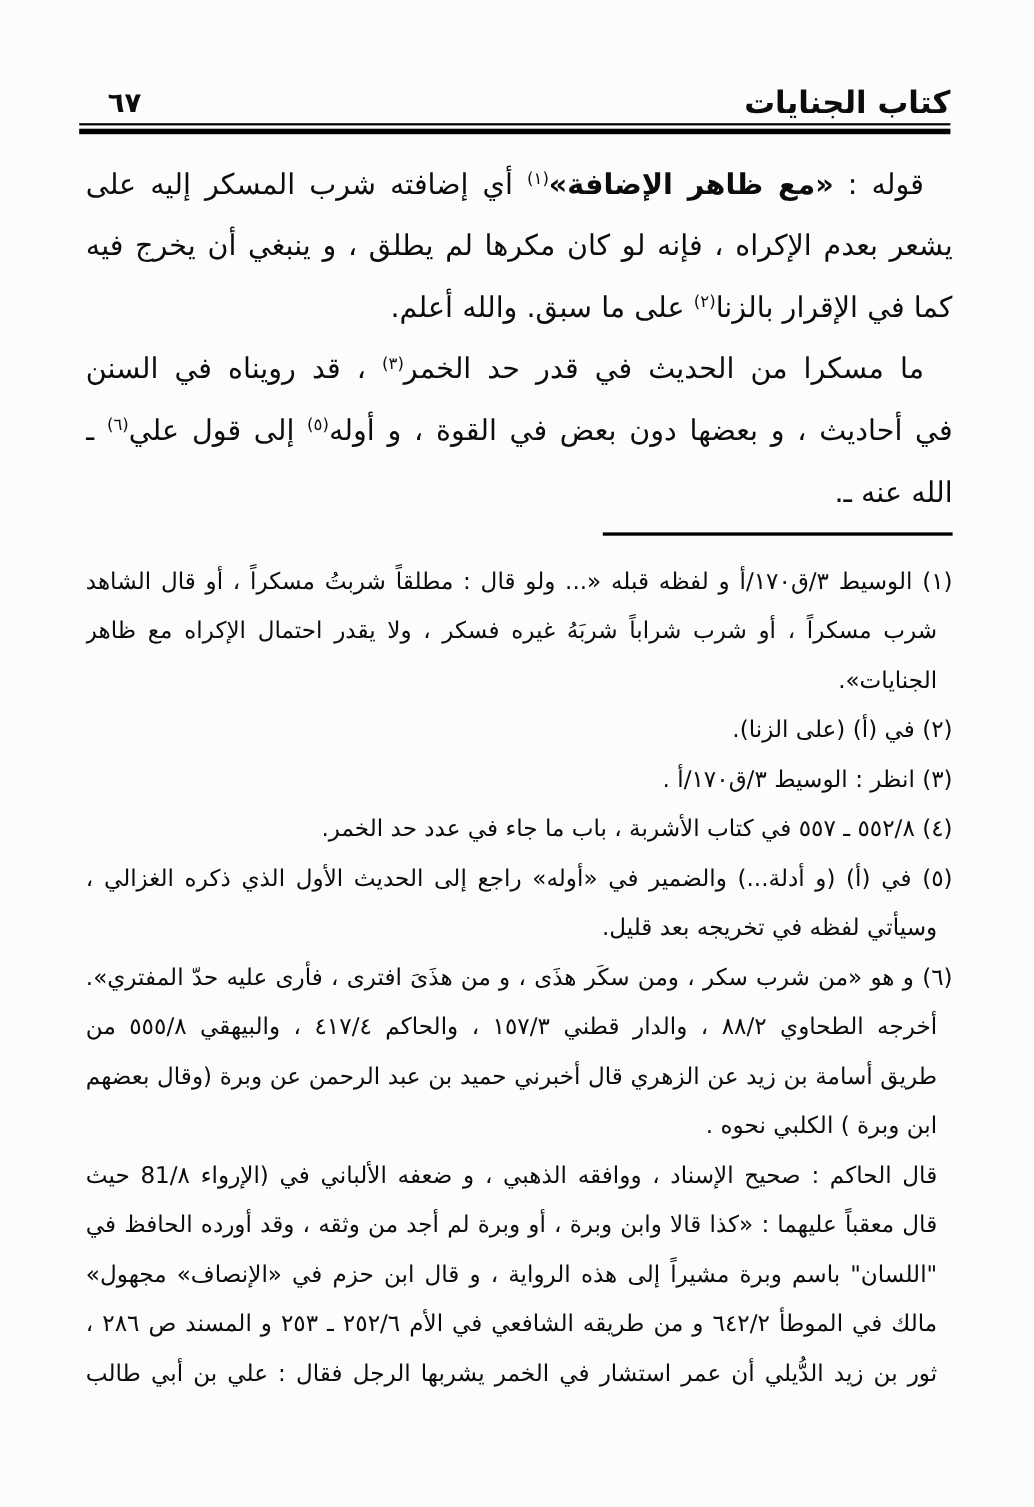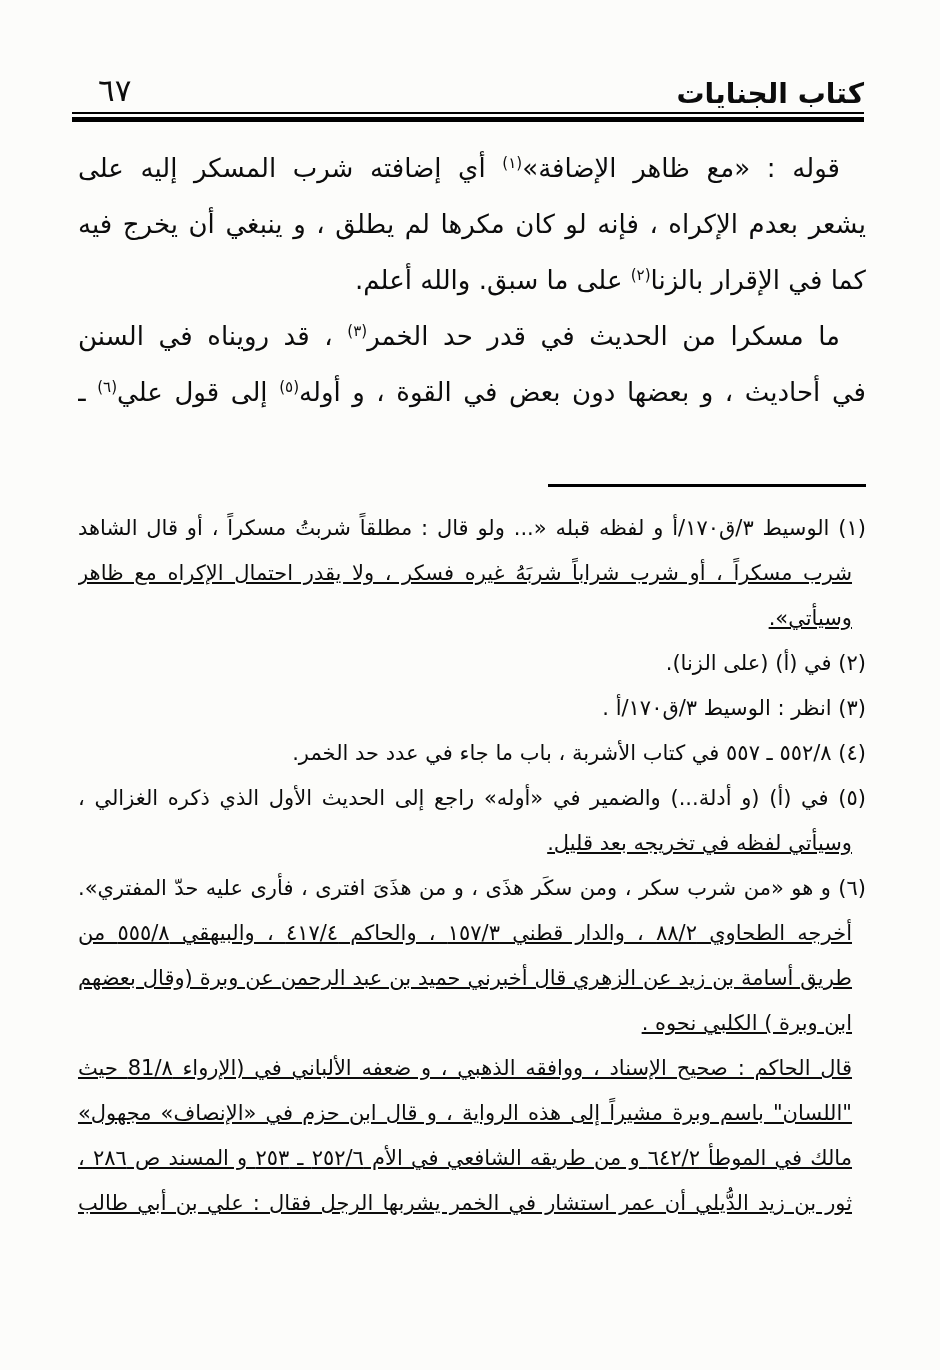--- a/index.html
+++ b/index.html
@@ -12,21 +12,21 @@
     background: #fcfcfa;
     direction: rtl;
     font-family: "DejaVu Sans", sans-serif;
     color: #0c0c0c;
     overflow: hidden;
   }
   
   .header { position: absolute; top: 70px; right: 74px; left: 78px; height: 40px; }
   .pageno {
     position: absolute; left: 20px; bottom: 2px;
-    font-size: 31px; font-weight: normal; letter-spacing: 1px;
+    font-size: 25px; font-weight: bold; letter-spacing: 1px;
   }
   .title {
     position: absolute; right: 2px; bottom: 0;
     font-size: 28px; font-weight: bold; text-align: right;
   }
   .rule { position: absolute; right: 76px; left: 72px; background: #000; }
   .rule.thin  { top: 112px; height: 2px; }
   .rule.thick { top: 117px; height: 5px; }
 
   
@@ -42,31 +42,31 @@
     position: absolute; top: 484px; right: 74px;
     width: 318px; height: 3px; background: #000;
   }
 
   
   .footnotes {
     position: absolute; top: 506px; right: 74px; width: 788px;
     font-size: 21px; line-height: 45px; margin-left: 32px;
   }
   .footnotes .line { height: 45px; }
-  .footnotes .line.ind { padding-right: 14px; text-decoration: underline; }
+  .footnotes .line.ind { padding-right: 14px; }
 
   
   .line {
     overflow: hidden;
     text-align: justify;
     text-align-last: right;
     white-space: normal;
   }
   .line.j { text-align-last: justify; }
-  .bold { font-weight: normal; }
+  .bold { font-weight: bold; }
   .fn-ref {
     font-size: 0.58em;
     position: relative; top: -0.62em;
     font-weight: normal;
   }
 </style>
 </head>
 <body>
 
 <div class="page">
@@ -76,35 +76,37 @@
   </div>
   <div class="rule thin"></div>
   <div class="rule thick"></div>
 
   <div class="body-text">
       <div class="line j ind"><span>قوله : </span><span class="bold">«مع ظاهر الإضافة»</span><span class="fn-ref">(١)</span><span> أي إضافته شرب المسكر إليه على الإطلاق</span></div>
       <div class="line j"><span>يشعر بعدم الإكراه ، فإنه لو كان مكرها لم يطلق ، و ينبغي أن يخرج فيه وجه</span></div>
       <div class="line"><span>كما في الإقرار بالزنا</span><span class="fn-ref">(٢)</span><span> على ما سبق. والله أعلم.</span></div>
       <div class="line j ind"><span>ما مسكرا من الحديث في قدر حد الخمر</span><span class="fn-ref">(٣)</span><span> ، قد رويناه في السنن الزهري</span><span class="fn-ref">(٤)</span></div>
       <div class="line j"><span>في أحاديث ، و بعضها دون بعض في القوة ، و أوله</span><span class="fn-ref">(٥)</span><span> إلى قول علي</span><span class="fn-ref">(٦)</span><span> ـ رضي</span></div>
+      <div class="line"><span>الله عنه ـ.</span></div>
     </div>
 
   <div class="fn-sep"></div>
 
   <div class="footnotes">
       <div class="line j"><span>(١) الوسيط ٣/ق١٧٠/أ و لفظه قبله «... ولو قال : مطلقاً شربتُ مسكراً ، أو قال الشاهد</span></div>
       <div class="line j ind"><span>شرب مسكراً ، أو شرب شراباً شربَهُ غيره فسكر ، ولا يقدر احتمال الإكراه مع ظاهر</span></div>
-      <div class="line ind"><span>وسيأتي».</span></div>
+      <div class="line ind"><span>الجنايات».</span></div>
       <div class="line"><span>(٢) في (أ) (على الزنا).</span></div>
       <div class="line"><span>(٣) انظر : الوسيط ٣/ق١٧٠/أ .</span></div>
       <div class="line"><span>(٤) ٥٥٢/٨ ـ ٥٥٧ في كتاب الأشربة ، باب ما جاء في عدد حد الخمر.</span></div>
       <div class="line j"><span>(٥) في (أ) (و أدلة...) والضمير في «أوله» راجع إلى الحديث الأول الذي ذكره الغزالي ،</span></div>
       <div class="line ind"><span>وسيأتي لفظه في تخريجه بعد قليل.</span></div>
       <div class="line j"><span>(٦) و هو «من شرب سكر ، ومن سكَر هذَى ، و من هذَىَ افترى ، فأرى عليه حدّ المفتري».</span></div>
       <div class="line j ind"><span>أخرجه الطحاوي ٨٨/٢ ، والدار قطني ١٥٧/٣ ، والحاكم ٤١٧/٤ ، والبيهقي ٥٥٥/٨ من</span></div>
       <div class="line j ind"><span>طريق أسامة بن زيد عن الزهري قال أخبرني حميد بن عبد الرحمن عن وبرة (وقال بعضهم :</span></div>
       <div class="line ind"><span>ابن وبرة ) الكلبي نحوه .</span></div>
       <div class="line j ind"><span>قال الحاكم : صحيح الإسناد ، ووافقه الذهبي ، و ضعفه الألباني في (الإرواء 81/٨ حيث</span></div>
+      <div class="line j ind"><span>قال معقباً عليهما : «كذا قالا وابن وبرة ، أو وبرة لم أجد من وثقه ، وقد أورده الحافظ في</span></div>
       <div class="line j ind"><span>"اللسان" باسم وبرة مشيراً إلى هذه الرواية ، و قال ابن حزم في «الإنصاف» مجهول» ورواه</span></div>
       <div class="line j ind"><span>مالك في الموطأ ٦٤٢/٢ و من طريقه الشافعي في الأم ٢٥٢/٦ ـ ٢٥٣ و المسند ص ٢٨٦ ، عن</span></div>
       <div class="line j ind"><span>ثور بن زيد الدُّيلي أن عمر استشار في الخمر يشربها الرجل فقال : علي بن أبي طالب نرى أن=</span></div>
     </div>
 </div>
 
 </body></html>

